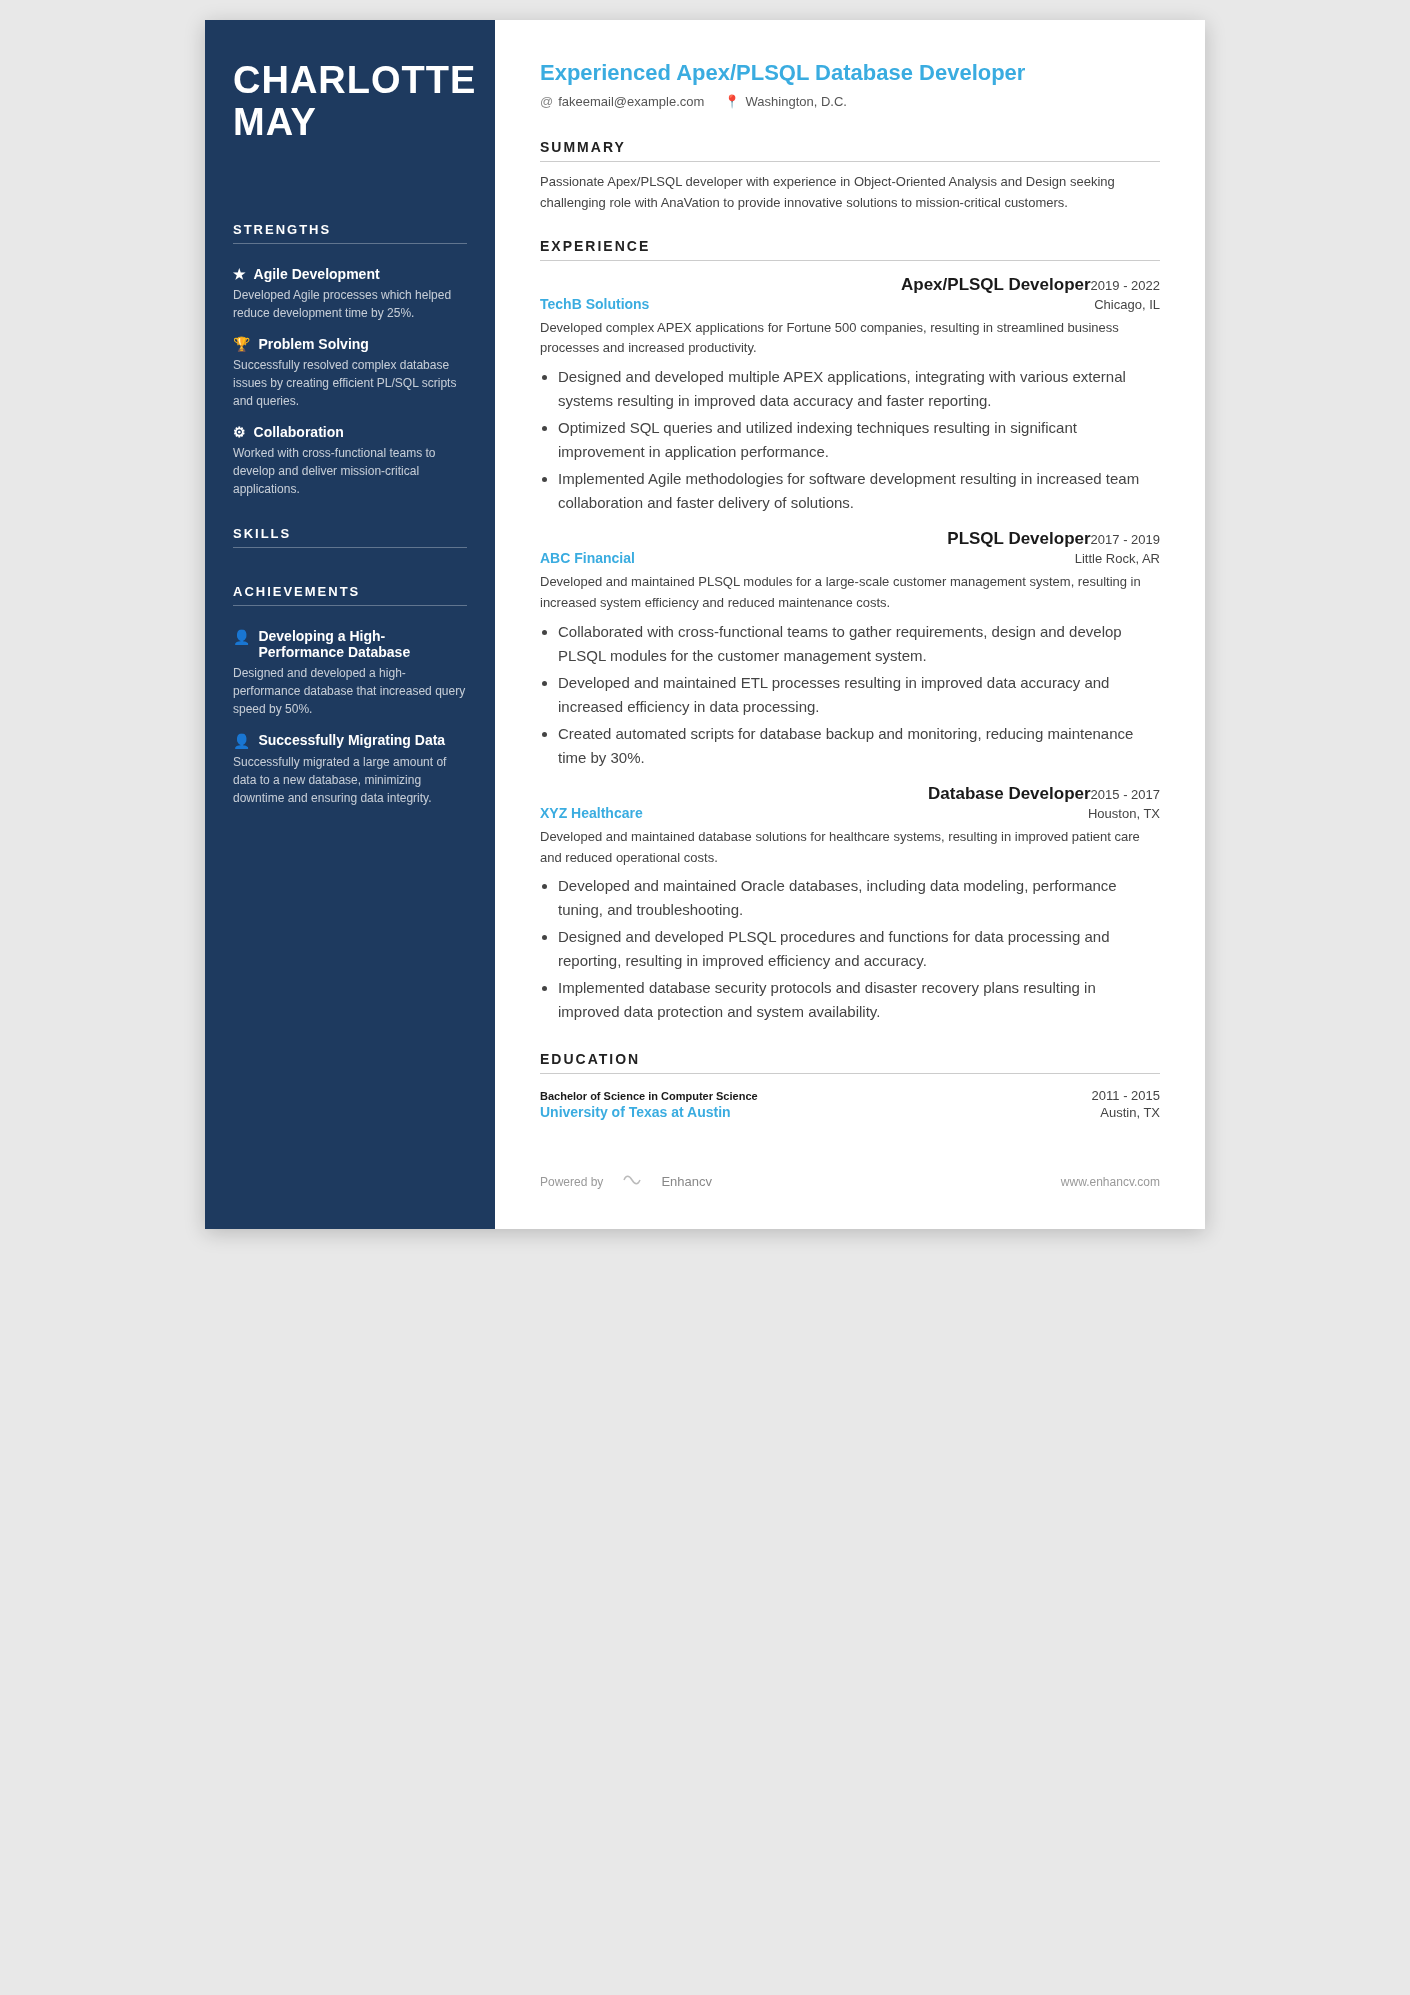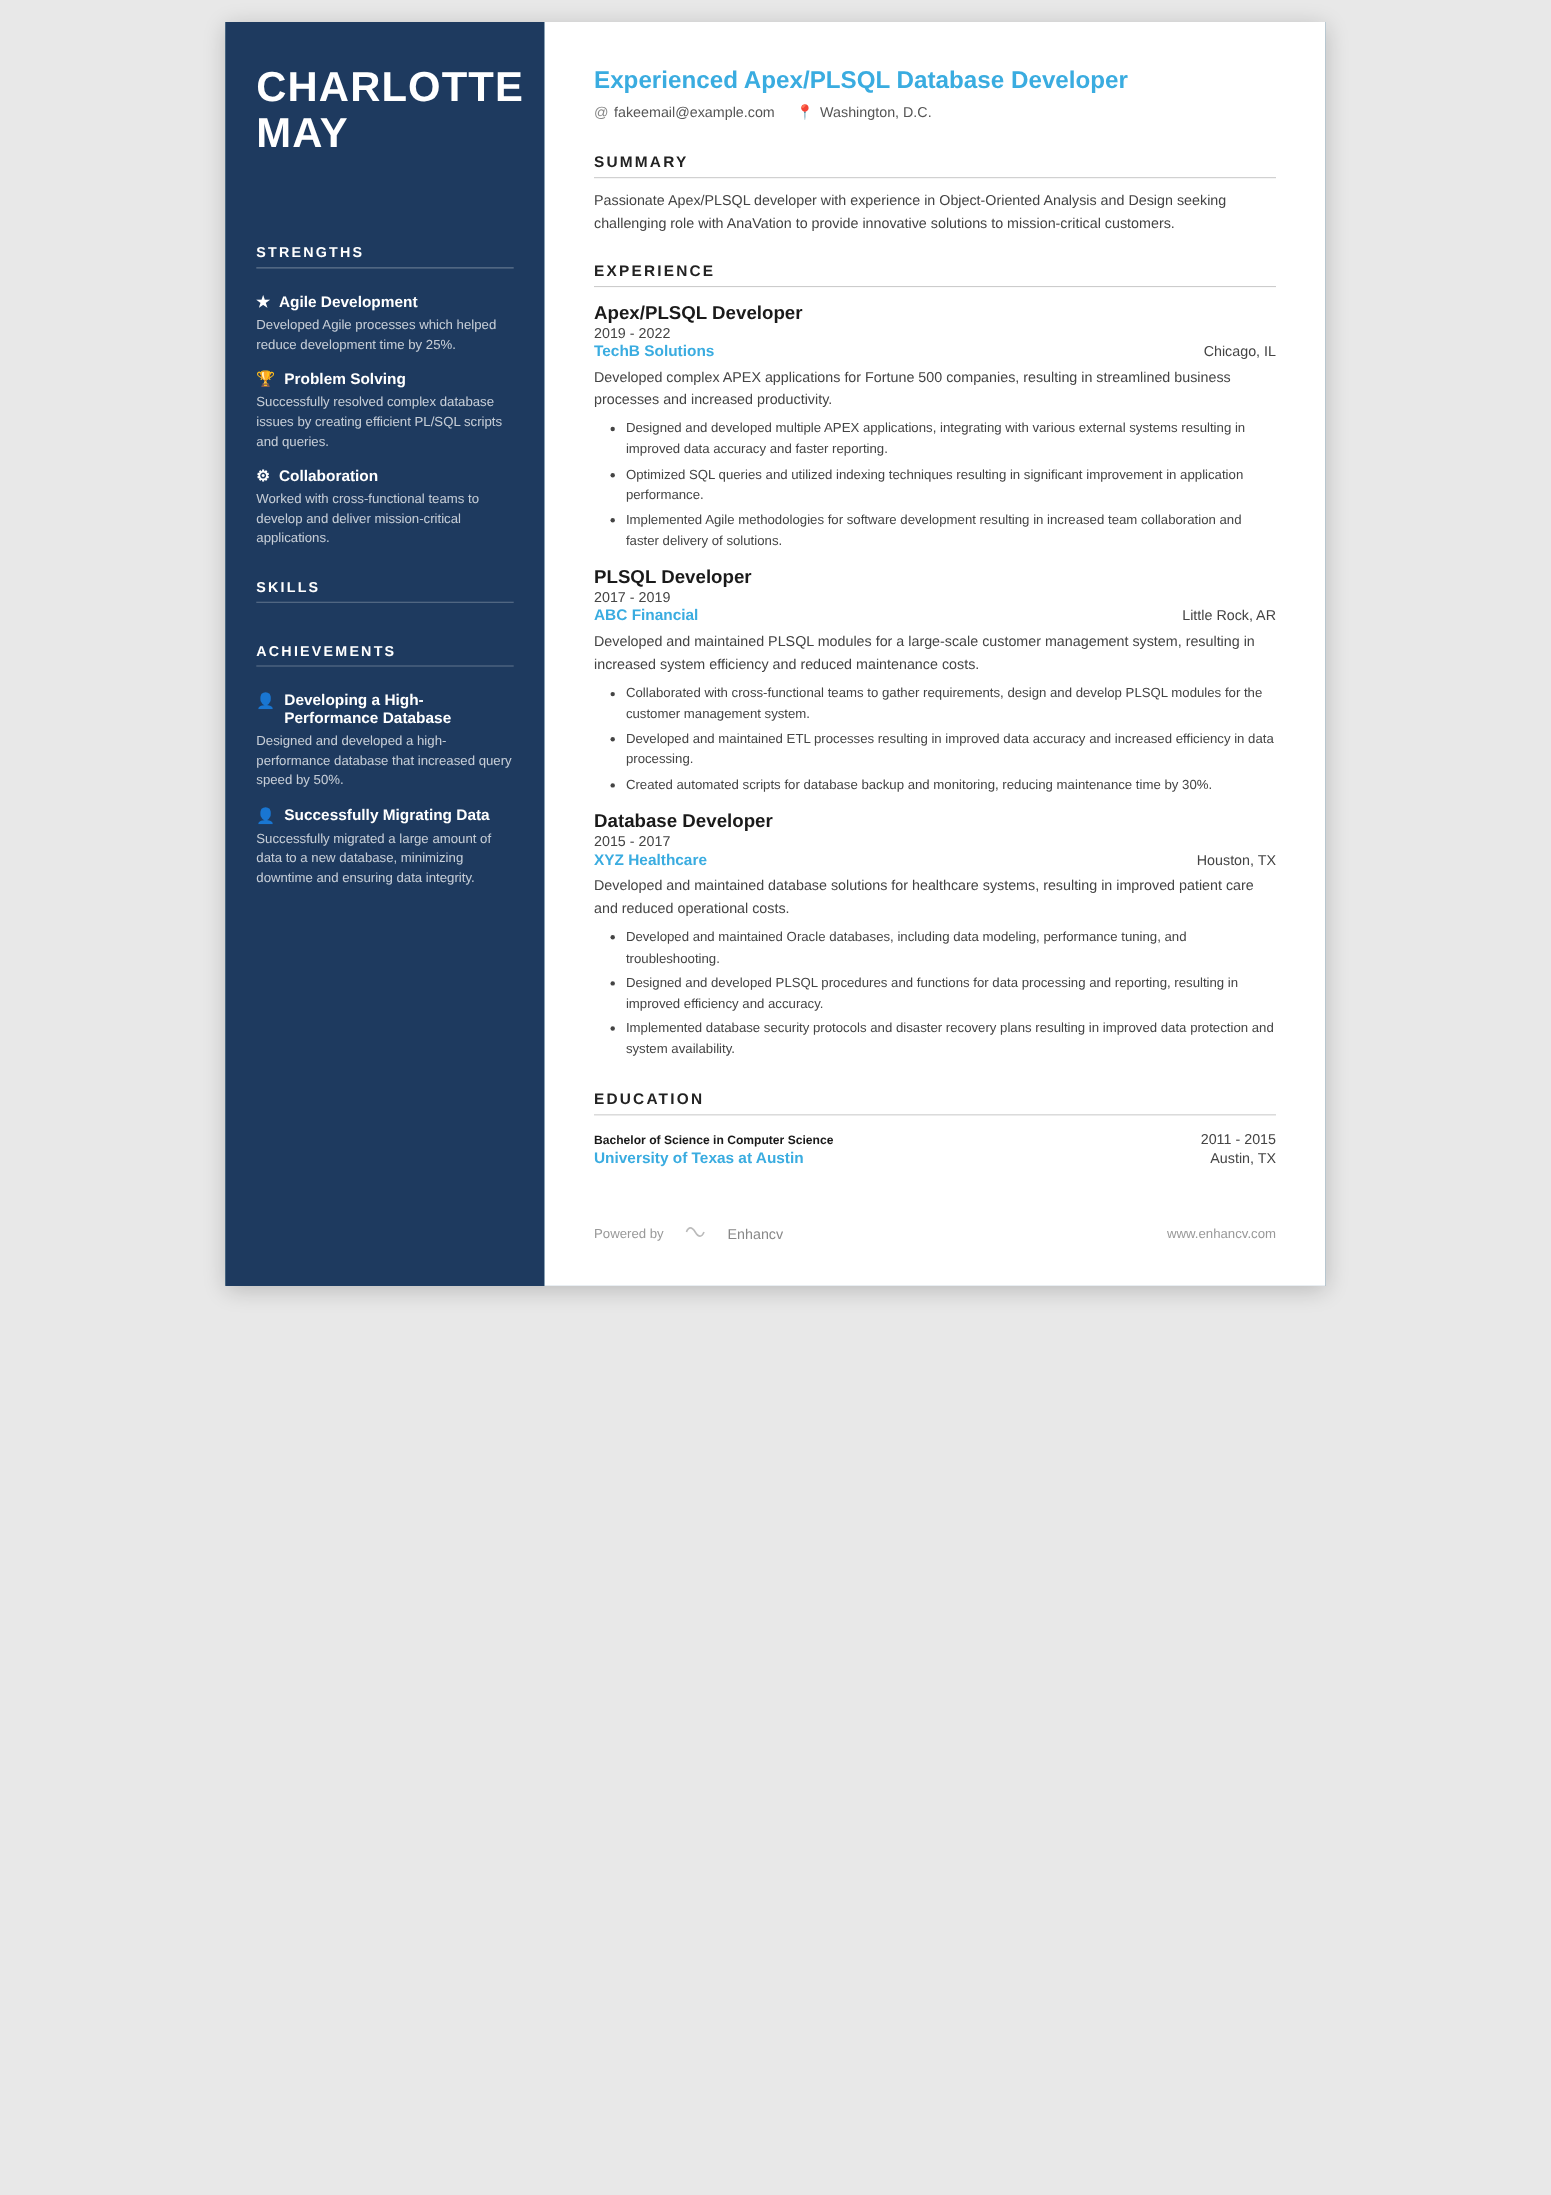--- a/index.html
+++ b/index.html
@@ -154,23 +154,22 @@
       color: #444;
       line-height: 1.6;
       font-family: 'Arial', sans-serif;
       margin-top: 10px;
     }
     .exp-item {
       margin-top: 14px;
     }
     .exp-header {
       display: flex;
-      justify-content: space-between;
+      justify-content: flex-end;
       align-items: baseline;
-      flex-direction: column;
     }
     .exp-title {
       font-size: 17px;
       font-weight: 700;
       color: #1a1a1a;
       font-family: 'Arial', sans-serif;
     }
     .exp-dates {
       font-size: 13px;
       color: #444;
@@ -198,26 +197,25 @@
       color: #444;
       line-height: 1.6;
       font-family: 'Arial', sans-serif;
       margin-top: 6px;
     }
     .exp-bullets {
       margin-top: 6px;
       padding-left: 18px;
     }
     .exp-bullets li {
-      font-size: 12px;
+      font-size: 15px;
       color: #444;
       line-height: 1.6;
       font-family: 'Arial', sans-serif;
       margin-bottom: 3px;
-      margin-left: 11px;
     }
     .edu-item {
       margin-top: 14px;
     }
     .edu-header {
       display: flex;
       justify-content: space-between;
       align-items: baseline;
     }
     .edu-degree {

